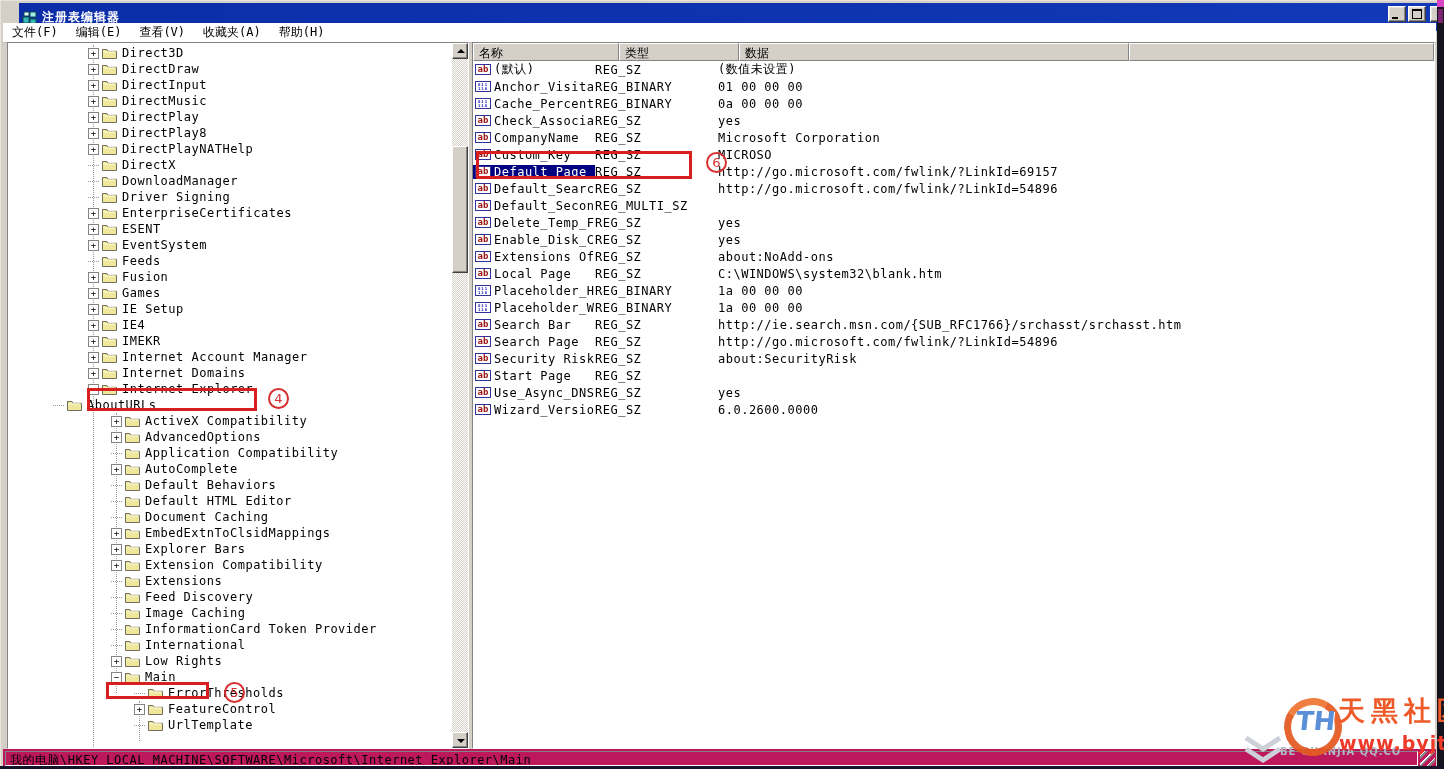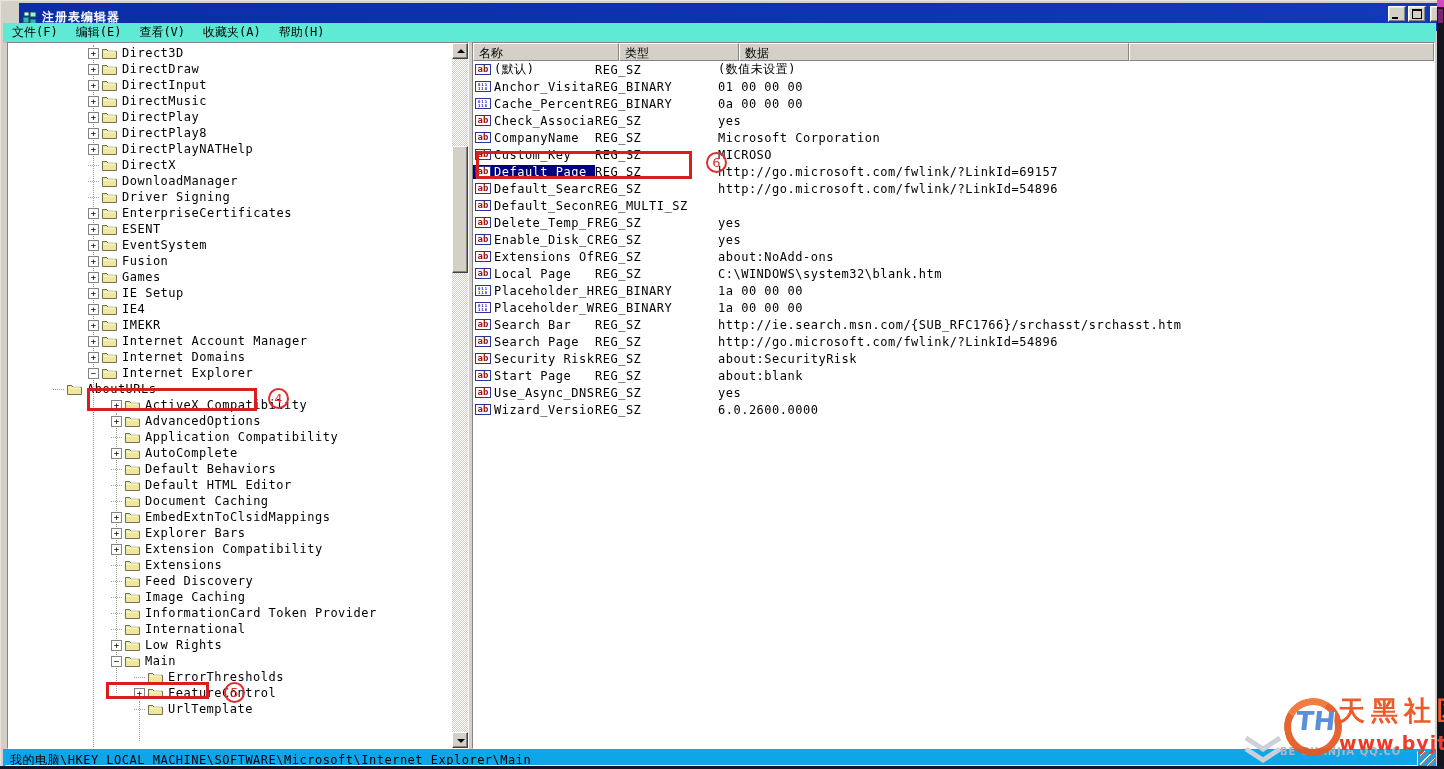--- a/index.html
+++ b/index.html
@@ -14,21 +14,21 @@
   .title-icon{width:16px;height:14px;margin:0 4px 0 3px;display:inline-block;}
   .title-text{font-size:12px;font-weight:bold;letter-spacing:1px;}
   .winbtns{position:absolute;right:4px;top:3px;display:flex;gap:2px;}
   .wbtn{width:16px;height:14px;background:#d4d0c8;border:1px solid;border-color:#fff #404040 #404040 #fff;
         box-shadow:inset -1px -1px 0 #848484,inset 1px 1px 0 #e8e4dc;
         font-size:9px;line-height:12px;text-align:center;color:#000;position:relative;}
   .wbtn .minbar{position:absolute;left:3px;bottom:2px;width:6px;height:2px;background:#000;}
   .wbtn .maxbox{position:absolute;left:3px;top:2px;width:8px;height:7px;border:1px solid #000;border-top-width:2px;}
   .wbtn.close{margin-left:2px;font-weight:bold;font-size:10px;}
 
-  .menubar{position:absolute;left:2px;top:22px;width:1433px;height:19px;background:#5eead4;
+  .menubar{position:absolute;left:2px;top:22px;width:1433px;height:19px;background:#ffffff;
        display:flex;align-items:center;font-size:12px;color:#000;border-bottom:1px solid #c0bcb4;}
   .menu-item{padding:1px 9px;cursor:default;}
 
   
   .tree-pane{position:absolute;left:6px;top:41px;width:462px;height:707px;background:#fff;
        border:1px solid;border-color:#848484 #fff #fff #848484;box-sizing:border-box;overflow:hidden;}
   .tree-inner{position:absolute;left:0;top:2px;right:16px;bottom:0;overflow:hidden;}
   .tree-row{position:relative;height:16px;display:flex;align-items:center;white-space:nowrap;font-size:12px;color:#000;}
   .expander{display:inline-block;width:9px;height:9px;box-sizing:content-box;border:1px solid #848484;background:#fff;
        font-size:9px;line-height:9px;text-align:center;margin-right:3px;flex:none;font-family:"DejaVu Sans Mono",monospace;}
@@ -62,21 +62,21 @@
   .ncell .nm{letter-spacing:0.5px;}
   .ncell.sel{background:#000080;}
   .ncell.sel .nm{color:#fff;}
   .ricon{display:inline-block;width:16px;height:11px;border:1px solid #31319a;background:#fff;margin-right:3px;flex:none;
      text-align:center;box-sizing:border-box;}
   .ricon.ab{color:#9c1010;font:bold 9px/9px "DejaVu Sans Mono",monospace;}
   .ricon.bin{display:inline-flex;flex-direction:column;justify-content:center;}
   .ricon.bin i{font:bold 4px/4px "DejaVu Sans Mono",monospace;color:#2020c0;font-style:normal;letter-spacing:1px;}
 
   
-  .statusbar{position:absolute;left:2px;top:748px;width:1433px;height:18px;background:#0ea5e9;}
+  .statusbar{position:absolute;left:2px;top:748px;width:1433px;height:18px;background:#be185d;}
   .status-field{position:absolute;left:2px;top:2px;right:18px;bottom:1px;border:1px solid;border-color:#848484 #fff #fff #848484;
      font-size:12px;padding:0 0 0 4px;color:#000;letter-spacing:0.5px;overflow:hidden;white-space:nowrap;}
   .grip{position:absolute;right:1px;bottom:1px;width:15px;height:15px;
      background:repeating-linear-gradient(135deg,transparent 0 3px,#fff 3px 4px,#848484 4px 6px);}
   .bottom-edge{position:absolute;left:0;top:766px;width:1444px;height:3px;background:#14142a;}
   .right-strip{position:absolute;right:0;top:0;width:7px;height:769px;background:#14141f;}
   .right-strip .pink1{position:absolute;top:0;left:0;width:7px;height:7px;background:#d846c6;}
   .right-strip .pink2{position:absolute;top:9px;left:1px;width:5px;height:14px;background:#7c2472;}
 
   
@@ -273,20 +273,31 @@
             <span class="folder">
               <svg width="15" height="12" viewBox="0 0 15 12">
                 <path d="M0.5 2.5 h4.2 l1.4 1.8 h8.4 v7.2 h-14 z" fill="#efe79b" stroke="#70705a"></path>
                 <path d="M0.5 2.5 h4.2 l1.4 1.8" fill="none" stroke="#70705a"></path>
                 <path d="M1.5 5 h12" stroke="#fbf5c4" stroke-width="1.5"></path>
               </svg>
             </span>
             <span class="tree-lbl">EventSystem</span>
           </div>
           <div class="tree-row" style="padding-left: 80px;">
+            <span class="stub"></span>
+            <span class="folder">
+              <svg width="15" height="12" viewBox="0 0 15 12">
+                <path d="M0.5 2.5 h4.2 l1.4 1.8 h8.4 v7.2 h-14 z" fill="#efe79b" stroke="#70705a"></path>
+                <path d="M0.5 2.5 h4.2 l1.4 1.8" fill="none" stroke="#70705a"></path>
+                <path d="M1.5 5 h12" stroke="#fbf5c4" stroke-width="1.5"></path>
+              </svg>
+            </span>
+            <span class="tree-lbl">Feeds</span>
+          </div>
+          <div class="tree-row" style="padding-left: 80px;">
             <span class="expander">+</span>
             <span class="folder">
               <svg width="15" height="12" viewBox="0 0 15 12">
                 <path d="M0.5 2.5 h4.2 l1.4 1.8 h8.4 v7.2 h-14 z" fill="#efe79b" stroke="#70705a"></path>
                 <path d="M0.5 2.5 h4.2 l1.4 1.8" fill="none" stroke="#70705a"></path>
                 <path d="M1.5 5 h12" stroke="#fbf5c4" stroke-width="1.5"></path>
               </svg>
             </span>
             <span class="tree-lbl">Fusion</span>
           </div>
@@ -773,21 +784,20 @@
             </div>
             <div class="tcell">REG_SZ</div>
             <div class="dcell">about:SecurityRisk</div>
           </div>
           <div class="list-row">
             <div class="ncell">
               <span class="ricon ab">ab</span>
               <span class="nm">Start Page</span>
             </div>
             <div class="tcell">REG_SZ</div>
-            <div class="dcell">about:blank</div>
           </div>
           <div class="list-row">
             <div class="ncell">
               <span class="ricon ab">ab</span>
               <span class="nm">Use_Async_DNS</span>
             </div>
             <div class="tcell">REG_SZ</div>
             <div class="dcell">yes</div>
           </div>
           <div class="list-row">

